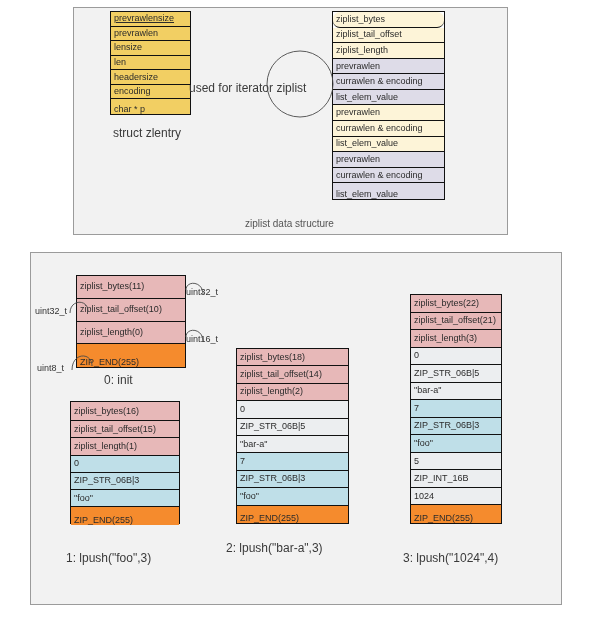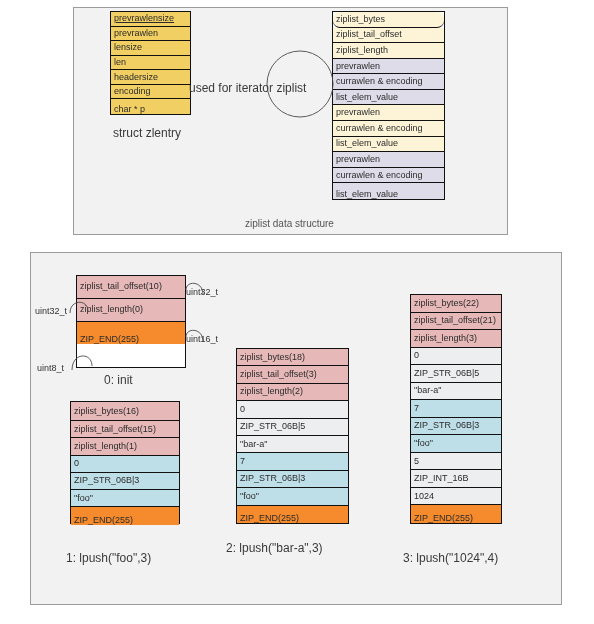--- a/index.html
+++ b/index.html
@@ -160,20 +160,23 @@
         <span>list_elem_value</span>
       </div>
     </div>
 
   <div class="panel-caption" id="top-panel-caption" style="left:245px; top:218px;">ziplist data structure</div>
 
   <div class="panel" id="panel-bottom"></div>
 
   <div class="ftable" id="step0-table" style="left:76px; top:275px; width:110px; height:93px;">
       <div class="frow c-pink" style="height: 22.75px;">
+        <span>ziplist_bytes(11)</span>
+      </div>
+      <div class="frow c-pink" style="height: 22.75px;">
         <span>ziplist_tail_offset(10)</span>
       </div>
       <div class="frow c-pink" style="height: 22.75px;">
         <span>ziplist_length(0)</span>
       </div>
       <div class="frow c-orange" style="height: 22.75px;">
         <span>ZIP_END(255)</span>
       </div>
     </div>
   <div class="cap" id="step0-caption" style="left:104px; top:373px;">0: init</div>
@@ -206,21 +209,21 @@
         <span>ZIP_END(255)</span>
       </div>
     </div>
   <div class="cap" id="step1-caption" style="left:66px; top:551px;">1: lpush("foo",3)</div>
 
   <div class="ftable" id="step2-table" style="left:236px; top:348px; width:113px; height:176px;">
       <div class="frow c-pink" style="height: 17.4px;">
         <span>ziplist_bytes(18)</span>
       </div>
       <div class="frow c-pink" style="height: 17.4px;">
-        <span>ziplist_tail_offset(3)</span>
+        <span>ziplist_tail_offset(14)</span>
       </div>
       <div class="frow c-pink" style="height: 17.4px;">
         <span>ziplist_length(2)</span>
       </div>
       <div class="frow c-grey" style="height: 17.4px;">
         <span>0</span>
       </div>
       <div class="frow c-grey" style="height: 17.4px;">
         <span>ZIP_STR_06B|5</span>
       </div>

